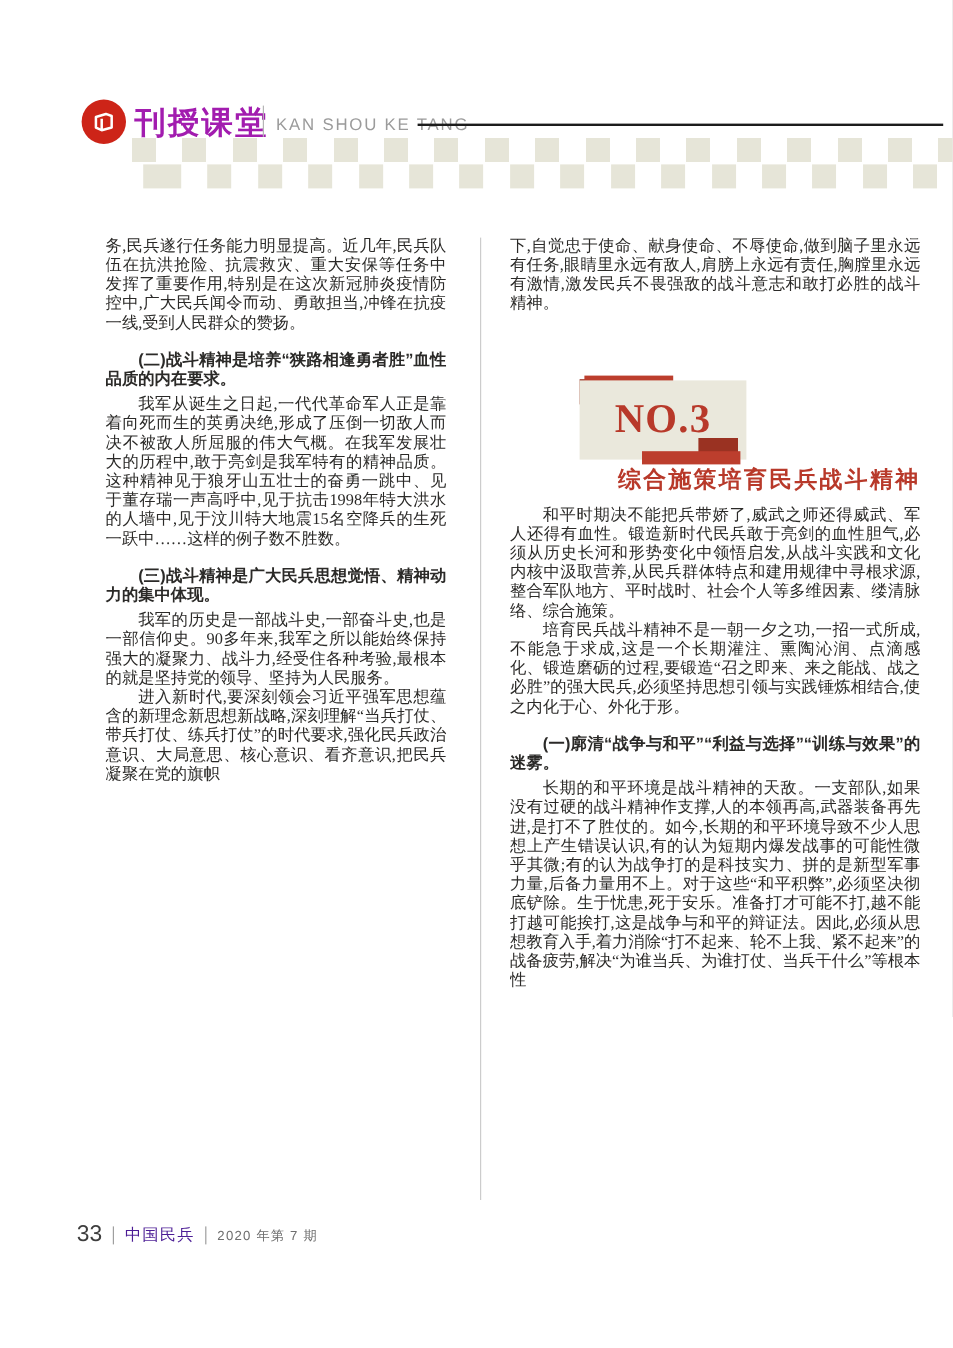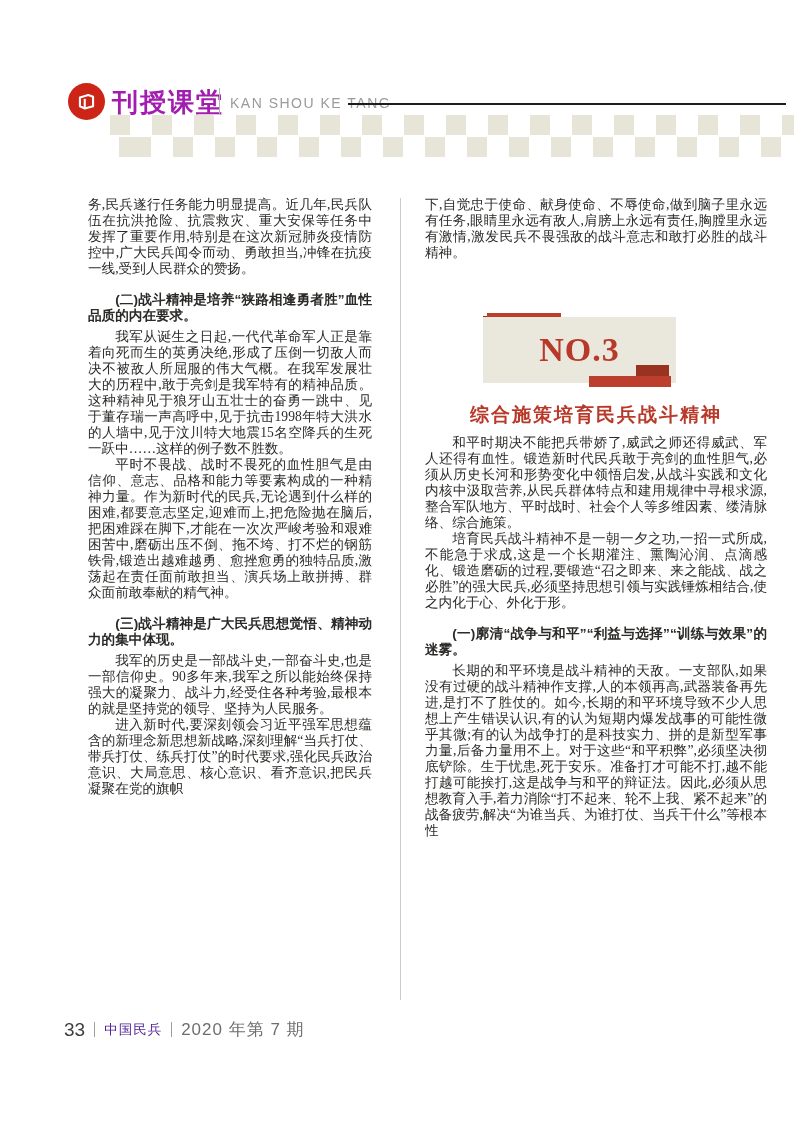--- a/index.html
+++ b/index.html
@@ -65,50 +65,50 @@
   .col-divider{
     position:absolute;left:400px;top:198px;width:1px;height:802px;background:#cccccc;
   }
   .para{margin:0;text-align:justify;text-indent:2em;}
   .para.continuation{text-indent:0;}
   .para.heading{
     font-family:"Liberation Sans","DejaVu Sans",sans-serif;
     font-weight:700;margin:15px 0 5px;
   }
   
-  .badge-wrap{position:relative;margin:56px 0 0 58px;width:193px;height:66px;}
+  .badge-wrap{position:relative;margin:56px 0 0 58px;width:139px;height:66px;}
   .badge-box{
     position:absolute;inset:0;background:var(--badge-bg);
     display:flex;align-items:center;justify-content:center;
   }
   .badge-text{
     font-family:"Liberation Serif","DejaVu Serif",serif;
     font-weight:700;font-size:34px;color:var(--title-red);letter-spacing:1px;
   }
   .deco{position:absolute;}
   .deco-tl-square{left:0;top:-1px;width:29px;height:21px;background:var(--accent-dark);}
   .deco-tl-bar{left:4px;top:-4px;width:74px;height:11px;background:var(--accent);}
   .deco-br-square{right:7px;bottom:6px;width:33px;height:12px;background:var(--accent-dark);}
   .deco-br-bar{right:5px;bottom:-4px;width:82px;height:11px;background:var(--accent);}
   .section-title{
-    margin:24px 0 12px;
+    margin:10px 0 12px;
     font-family:"Liberation Sans","DejaVu Sans",sans-serif;
     font-size:19px;font-weight:700;color:var(--title-red);
-    text-align:center;letter-spacing:2px;
+    text-align:right;letter-spacing:2px;
   }
   
   .footer{
     position:absolute;left:64px;top:1018px;
     display:flex;align-items:center;gap:9px;
     font-family:"Liberation Sans","DejaVu Sans",sans-serif;
   }
   .footer .page-no{font-size:19px;color:#3e3e3e;}
   .footer .vbar{width:1px;height:15px;background:#9f9f9f;}
   .footer .mag{font-size:13.5px;color:#4c1d95;letter-spacing:1px;}
-  .footer .issue{font-size:17px;color:#6e6e6e;letter-spacing:1px;}
+  .footer .issue{font-size:11px;color:#6e6e6e;letter-spacing:1px;}
 </style>
 </head>
 <body>
 
 <div class="page">
 
   <div class="logo-circle">
     <span style="display:flex;">
       <svg width="21" height="21" viewBox="0 0 24 24">
         <g fill="none" stroke="#ffffff" stroke-width="2.4" stroke-linejoin="round">
@@ -124,21 +124,20 @@
   <div class="header-rule"></div>
   <div class="checker-row r1"></div>
   <div class="checker-row r2"></div>
 
   <div class="col-divider"></div>
 
   <div class="col col-left">
       <p class="para continuation">务,民兵遂行任务能力明显提高。近几年,民兵队伍在抗洪抢险、抗震救灾、重大安保等任务中发挥了重要作用,特别是在这次新冠肺炎疫情防控中,广大民兵闻令而动、勇敢担当,冲锋在抗疫一线,受到人民群众的赞扬。</p>
       <p class="para heading">(二)战斗精神是培养“狭路相逢勇者胜”血性品质的内在要求。</p>
       <p class="para body">我军从诞生之日起,一代代革命军人正是靠着向死而生的英勇决绝,形成了压倒一切敌人而决不被敌人所屈服的伟大气概。在我军发展壮大的历程中,敢于亮剑是我军特有的精神品质。这种精神见于狼牙山五壮士的奋勇一跳中、见于董存瑞一声高呼中,见于抗击1998年特大洪水的人墙中,见于汶川特大地震15名空降兵的生死一跃中……这样的例子数不胜数。</p>
-      <p class="para body">平时不畏战、战时不畏死的血性胆气是由信仰、意志、品格和能力等要素构成的一种精神力量。作为新时代的民兵,无论遇到什么样的困难,都要意志坚定,迎难而上,把危险抛在脑后,把困难踩在脚下,才能在一次次严峻考验和艰难困苦中,磨砺出压不倒、拖不垮、打不烂的钢筋铁骨,锻造出越难越勇、愈挫愈勇的独特品质,激荡起在责任面前敢担当、演兵场上敢拼搏、群众面前敢奉献的精气神。</p>
       <p class="para heading">(三)战斗精神是广大民兵思想觉悟、精神动力的集中体现。</p>
       <p class="para body">我军的历史是一部战斗史,一部奋斗史,也是一部信仰史。90多年来,我军之所以能始终保持强大的凝聚力、战斗力,经受住各种考验,最根本的就是坚持党的领导、坚持为人民服务。</p>
       <p class="para body">进入新时代,要深刻领会习近平强军思想蕴含的新理念新思想新战略,深刻理解“当兵打仗、带兵打仗、练兵打仗”的时代要求,强化民兵政治意识、大局意思、核心意识、看齐意识,把民兵凝聚在党的旗帜</p>
     </div>
 
   <div class="col col-right">
     <div>
         <p class="para continuation">下,自觉忠于使命、献身使命、不辱使命,做到脑子里永远有任务,眼睛里永远有敌人,肩膀上永远有责任,胸膛里永远有激情,激发民兵不畏强敌的战斗意志和敢打必胜的战斗精神。</p>
       </div>
 

